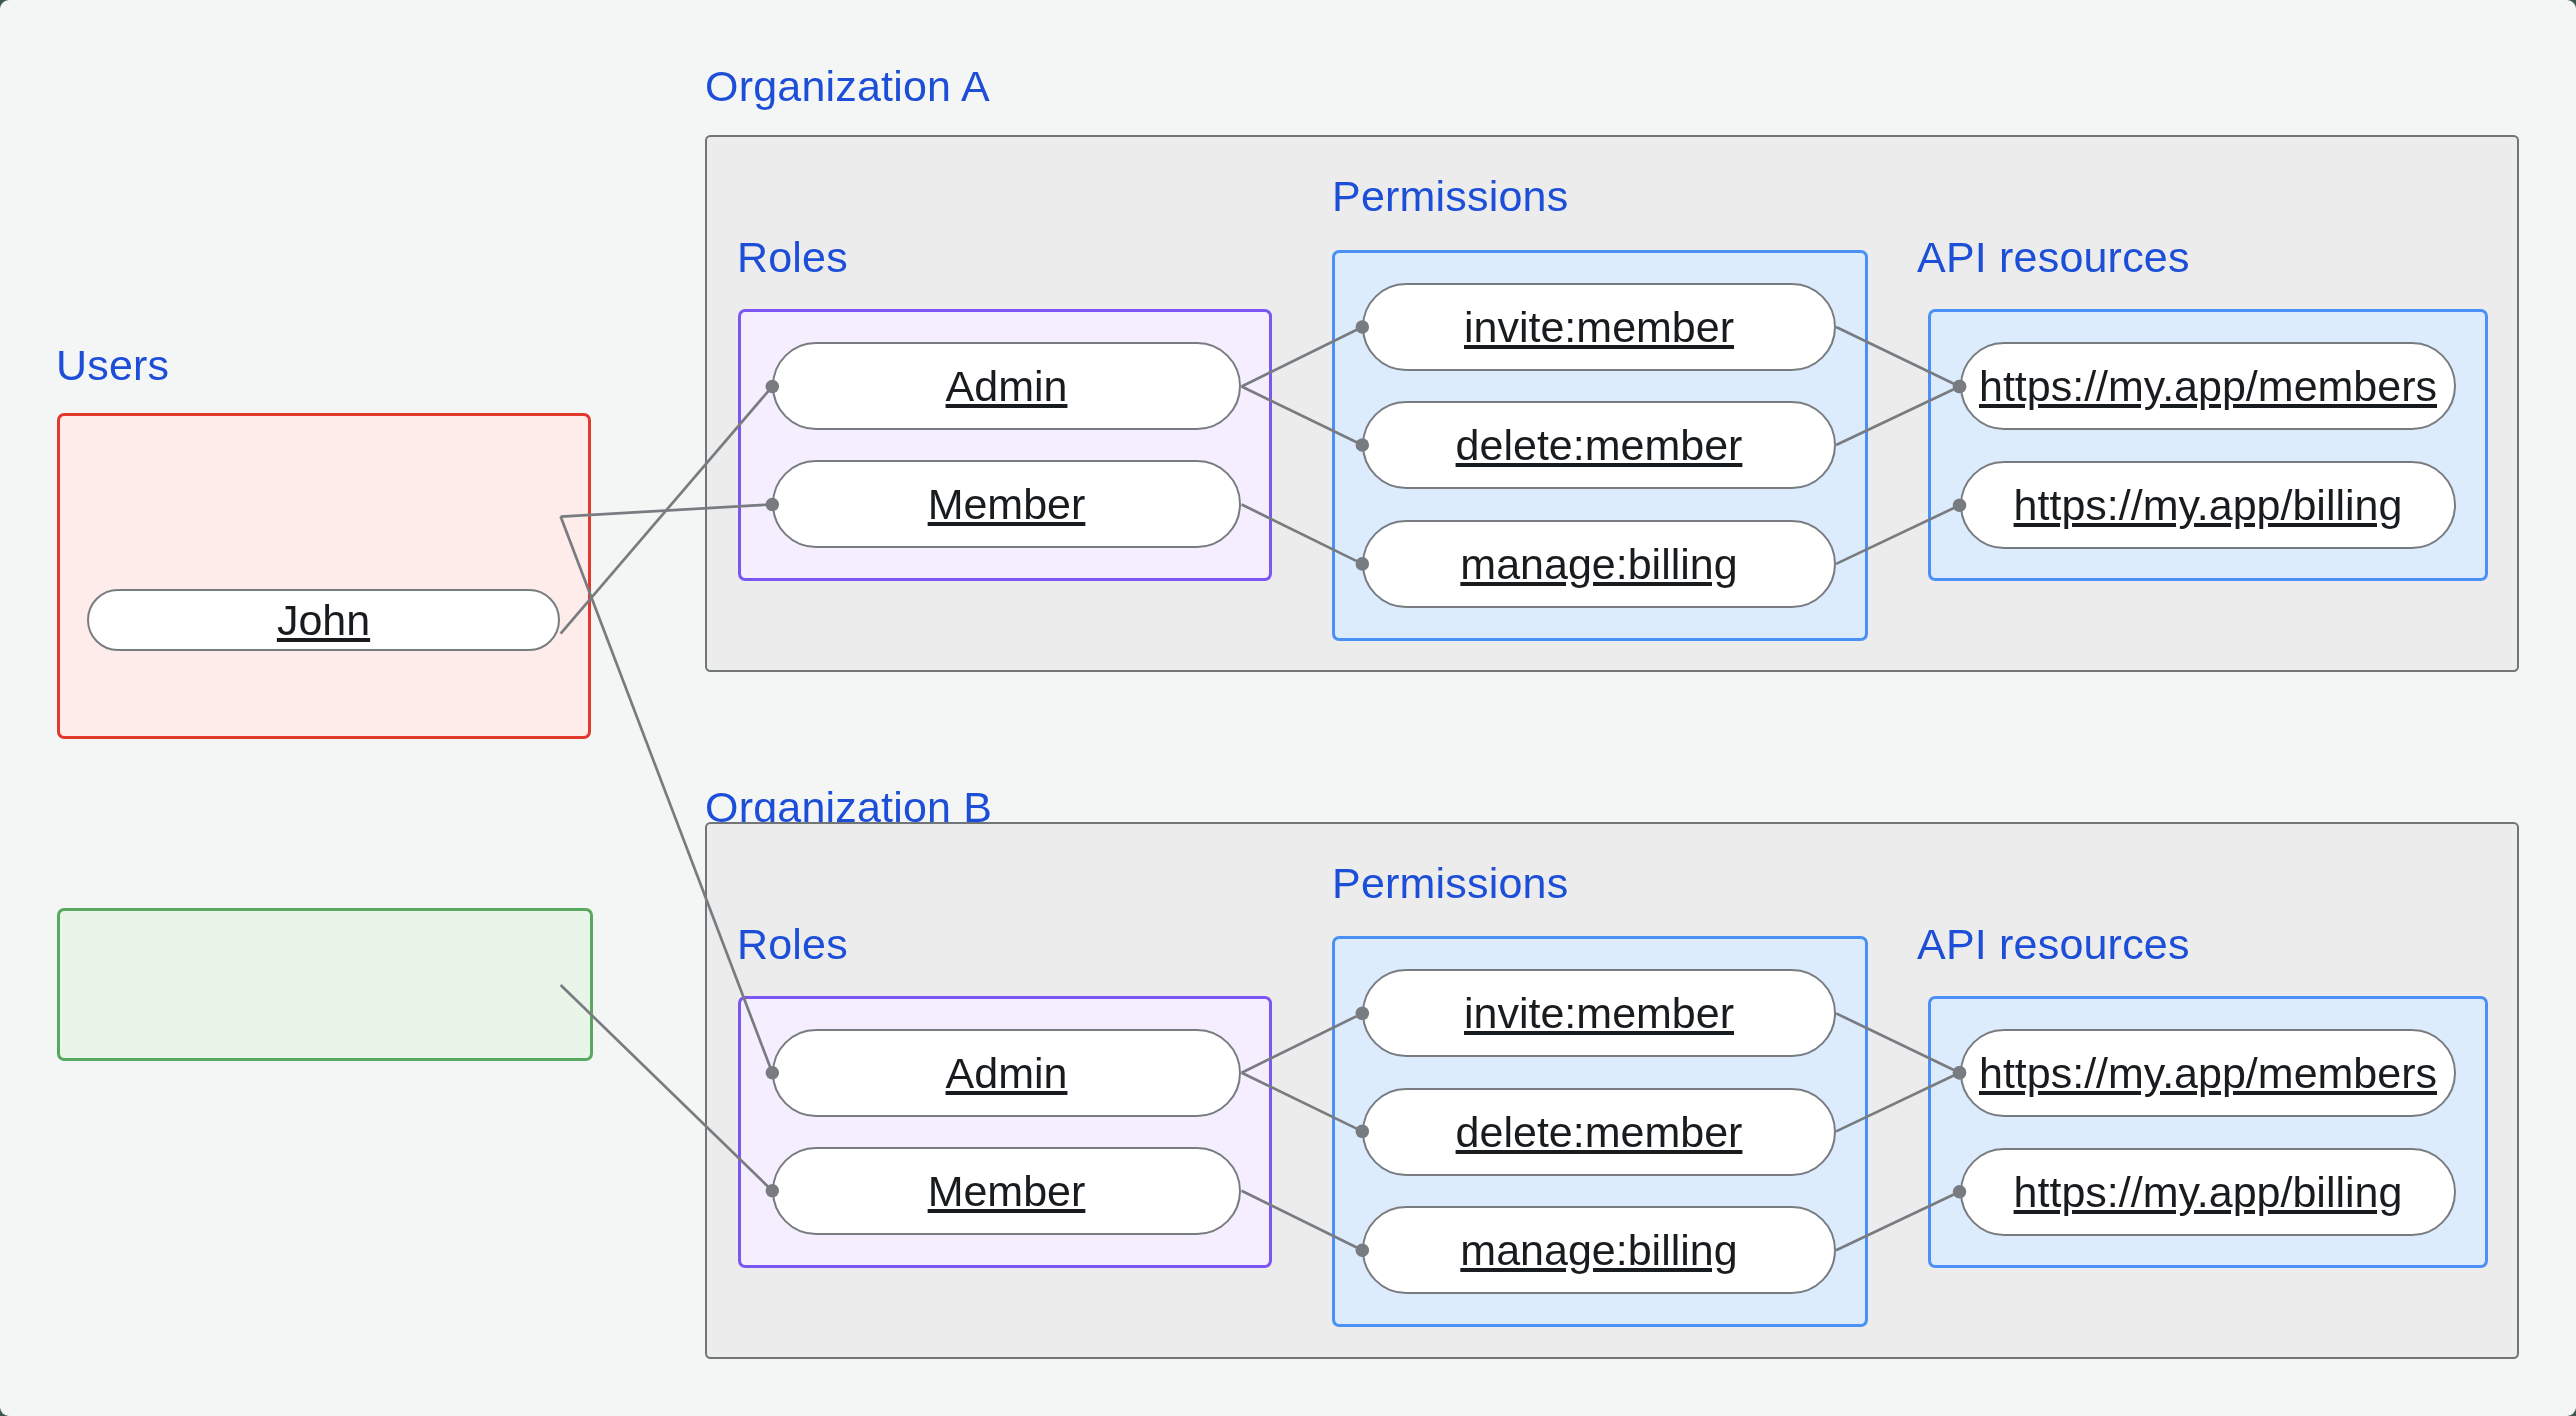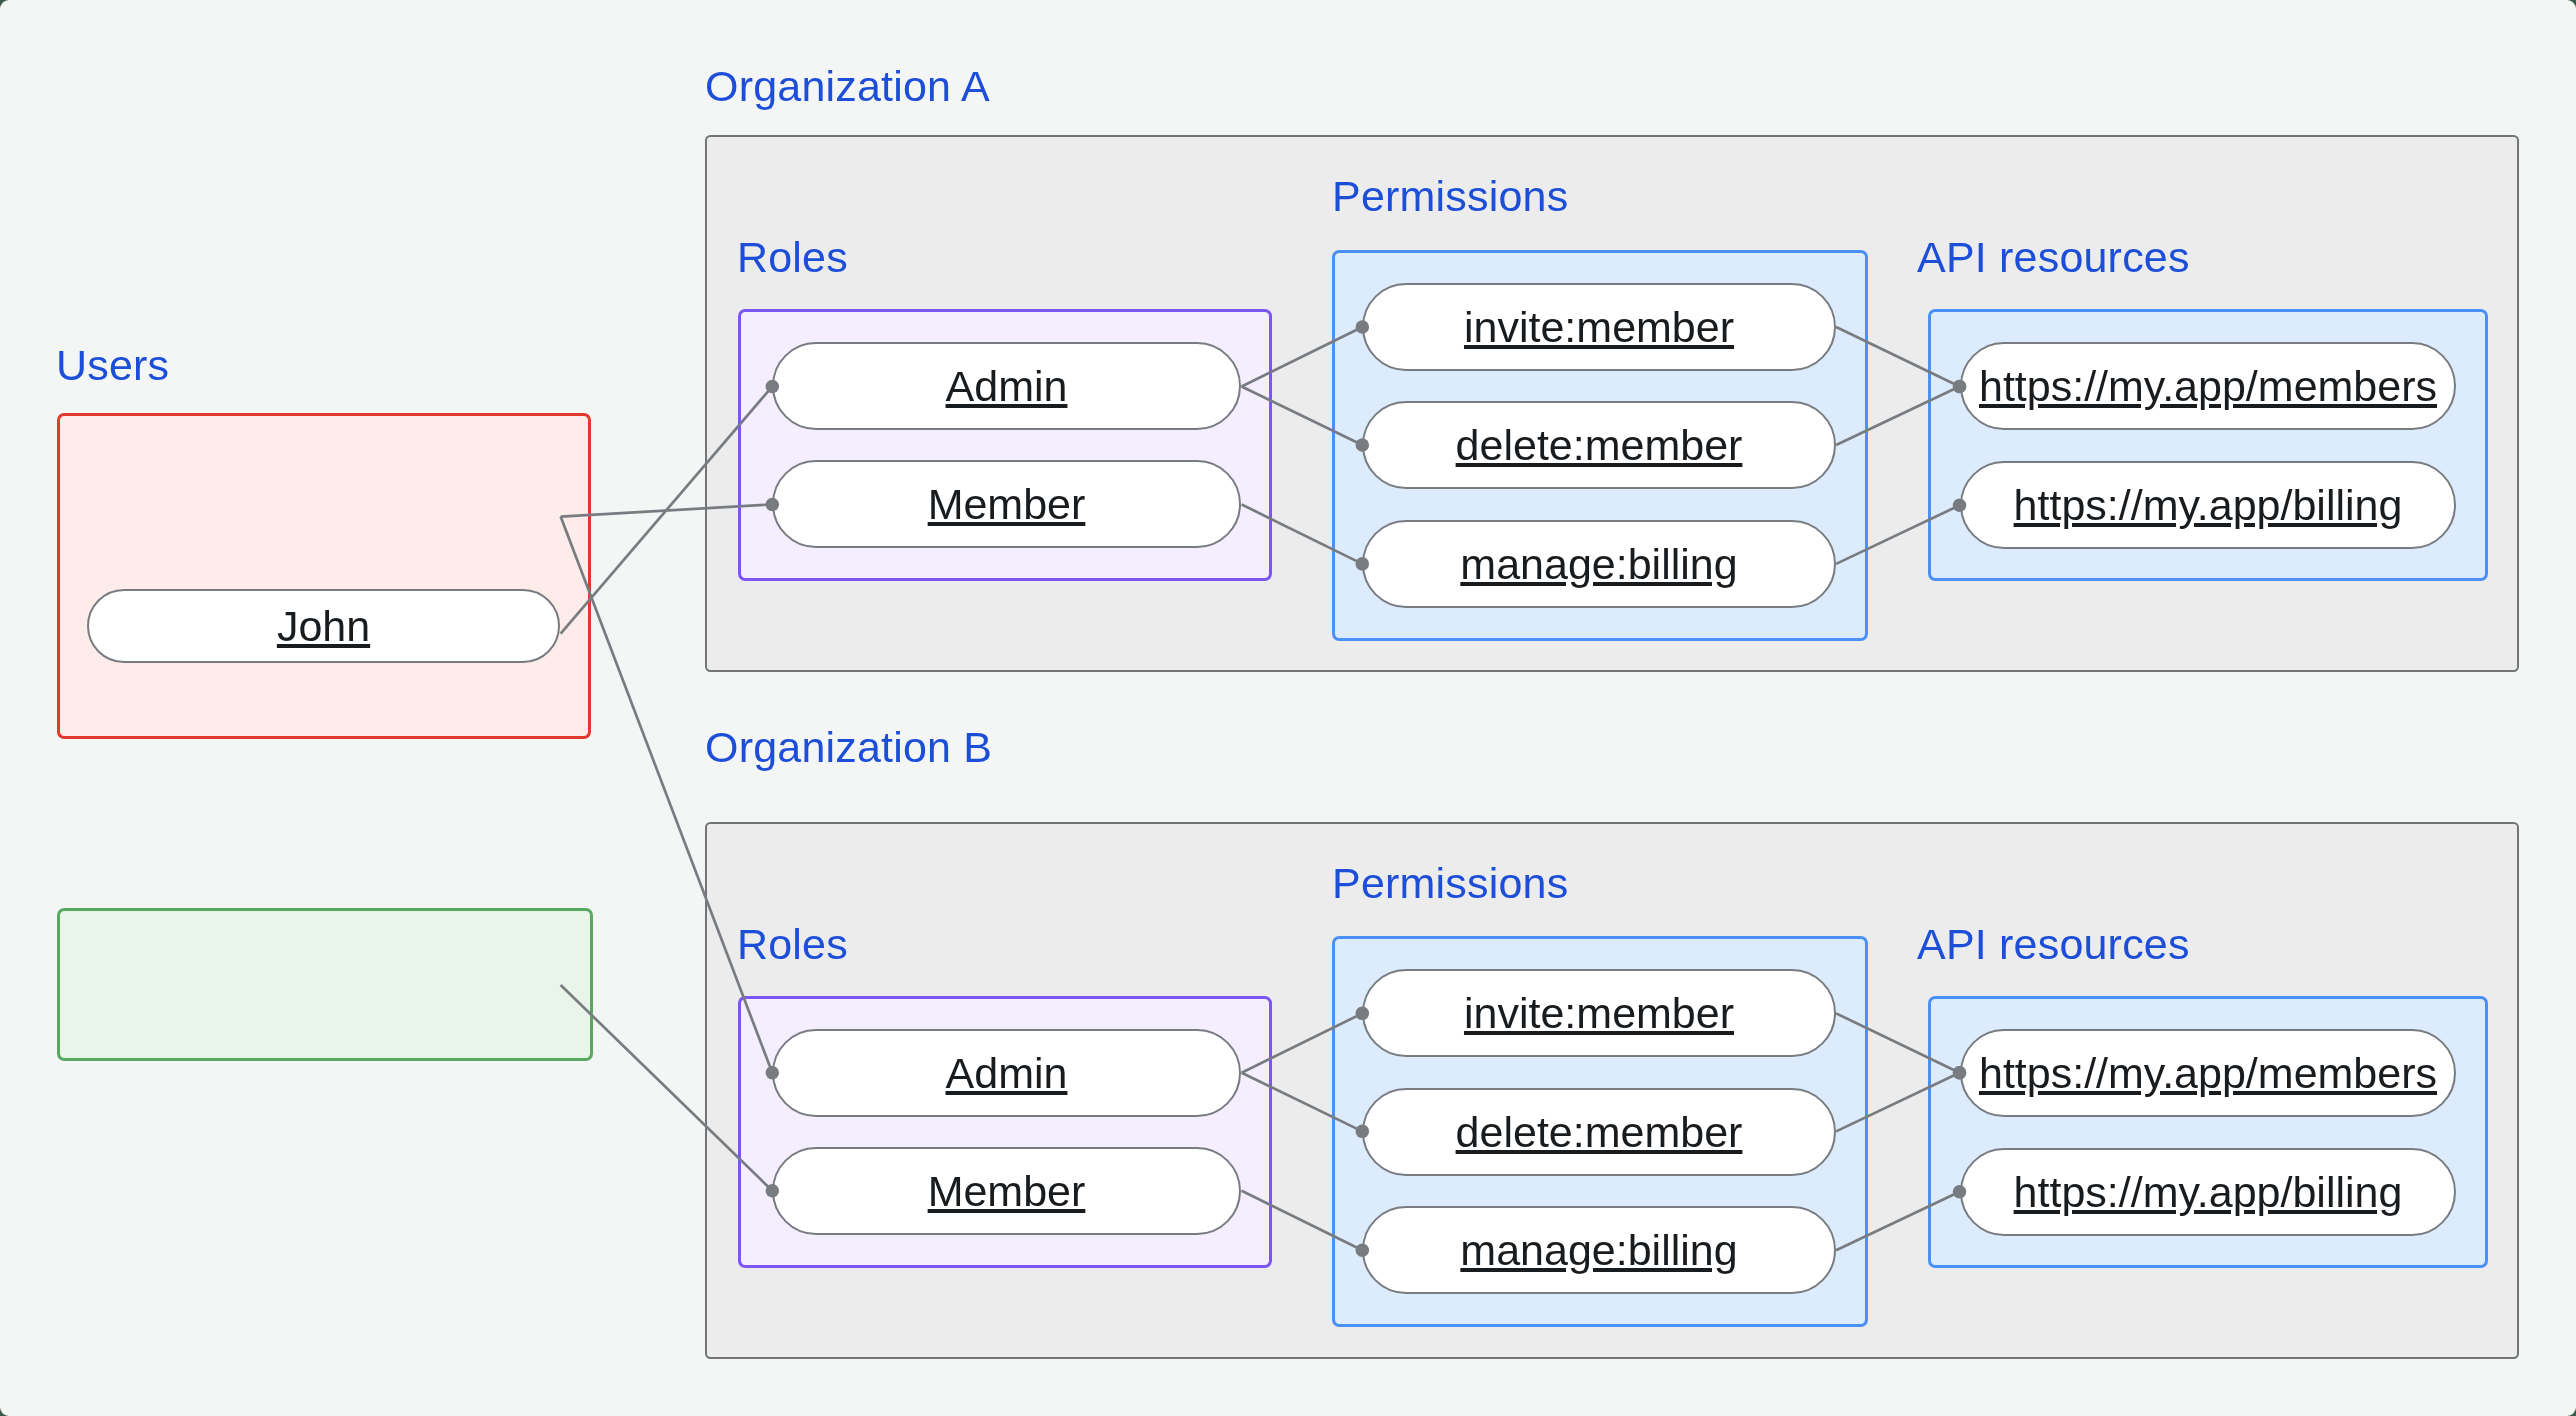--- a/index.html
+++ b/index.html
@@ -68,42 +68,42 @@
     pointer-events:none;
   }
 </style>
 </head>
 <body>
 
 <div class="canvas">
 
   <div class="section-label" style="left:56px;top:342px">Users</div>
   <div class="section-label" style="left:705px;top:63px">Organization A</div>
-  <div class="section-label" style="left:705px;top:724px">Organization B</div>
+  <div class="section-label" style="left:705px;top:784px">Organization B</div>
 
   <div class="group org" style="left:705px;top:135px;width:1814px;height:537px"></div>
   <div class="section-label" style="left:737px;top:234px">Roles</div>
   <div class="section-label" style="left:1332px;top:173px">Permissions</div>
   <div class="section-label" style="left:1917px;top:234px">API resources</div>
   <div class="group roles-box" style="left:738px;top:309px;width:534px;height:272px"></div>
   <div class="group blue-box" style="left:1332px;top:250px;width:536px;height:391px"></div>
   <div class="group blue-box" style="left:1928px;top:309px;width:560px;height:272px"></div>
 
   <div class="group org" style="left:705px;top:822px;width:1814px;height:537px"></div>
   <div class="section-label" style="left:737px;top:921px">Roles</div>
   <div class="section-label" style="left:1332px;top:860px">Permissions</div>
   <div class="section-label" style="left:1917px;top:921px">API resources</div>
   <div class="group roles-box" style="left:738px;top:996px;width:534px;height:272px"></div>
   <div class="group blue-box" style="left:1332px;top:936px;width:536px;height:391px"></div>
   <div class="group blue-box" style="left:1928px;top:996px;width:560px;height:272px"></div>
 
   <div class="group users-box" style="left:57px;top:413px;width:534px;height:326px"></div>
   <div class="group m2m-box" style="left:57px;top:908px;width:536px;height:153px"></div>
 
-  <div class="pill" style="left: 87px; top: 589px; width: 473px; height: 74px;">John</div>
+  <div class="pill" style="left: 87px; top: 589px; width: 473px; height: 62px;">John</div>
 
   <div class="pill" style="left: 772px; top: 342px; width: 469px; height: 88px;">Admin</div>
   <div class="pill" style="left: 772px; top: 460px; width: 469px; height: 88px;">Member</div>
   <div class="pill" style="left: 1362px; top: 283px; width: 474px; height: 88px;">invite:member</div>
   <div class="pill" style="left: 1362px; top: 401px; width: 474px; height: 88px;">delete:member</div>
   <div class="pill" style="left: 1362px; top: 520px; width: 474px; height: 88px;">manage:billing</div>
   <div class="pill" style="left: 1960px; top: 342px; width: 496px; height: 88px;">https://my.app/members</div>
   <div class="pill" style="left: 1960px; top: 461px; width: 496px; height: 88px;">https://my.app/billing</div>
 
   <div class="pill" style="left: 772px; top: 1029px; width: 469px; height: 88px;">Admin</div>

